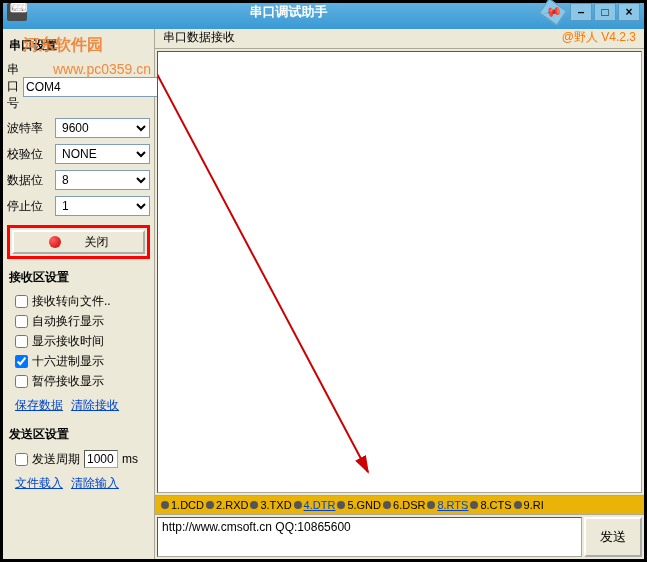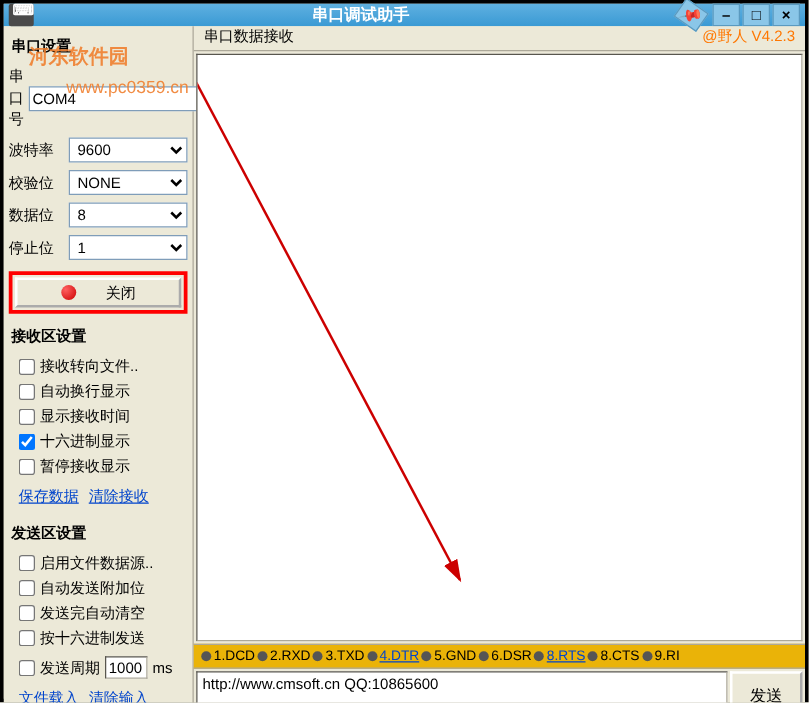--- a/index.html
+++ b/index.html
@@ -127,38 +127,20 @@
             <input type="checkbox" style="">
             <span>暂停接收显示</span>
           </div>
         </div>
       <div class="section-links">
         <span class="link">保存数据</span>
         <span class="link">清除接收</span>
       </div>
 
       <div class="section-title">发送区设置</div>
-      <div id="send-checks">
-          <div class="checkbox-row">
-            <input type="checkbox" style="">
-            <span>启用文件数据源..</span>
-          </div>
-          <div class="checkbox-row">
-            <input type="checkbox" style="">
-            <span>自动发送附加位</span>
-          </div>
-          <div class="checkbox-row">
-            <input type="checkbox" style="">
-            <span>发送完自动清空</span>
-          </div>
-          <div class="checkbox-row">
-            <input type="checkbox" style="">
-            <span>按十六进制发送</span>
-          </div>
-        </div>
       <div class="period-row">
         <input type="checkbox" style="">
         <span>发送周期</span>
         <input class="num" value="1000" style="">
         <span>ms</span>
       </div>
       <div class="section-links">
         <span class="link">文件载入</span>
         <span class="link">清除输入</span>
       </div>

